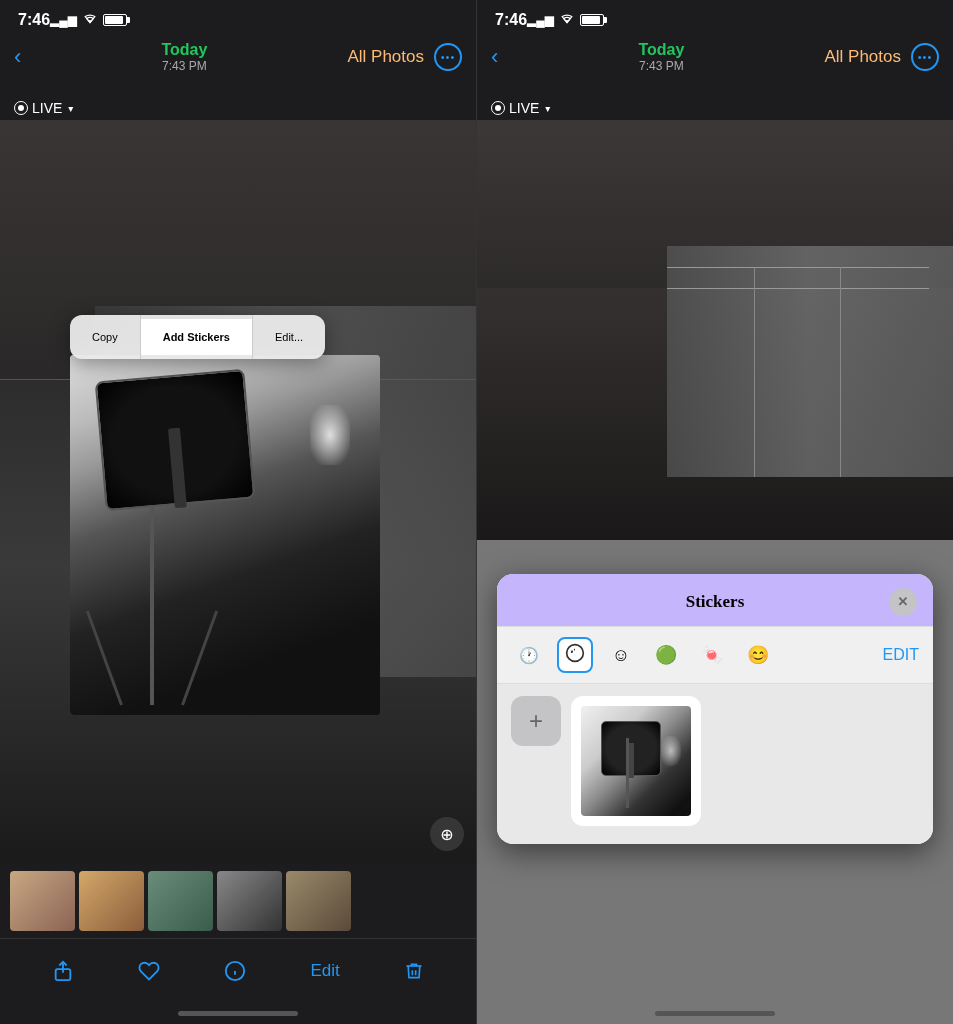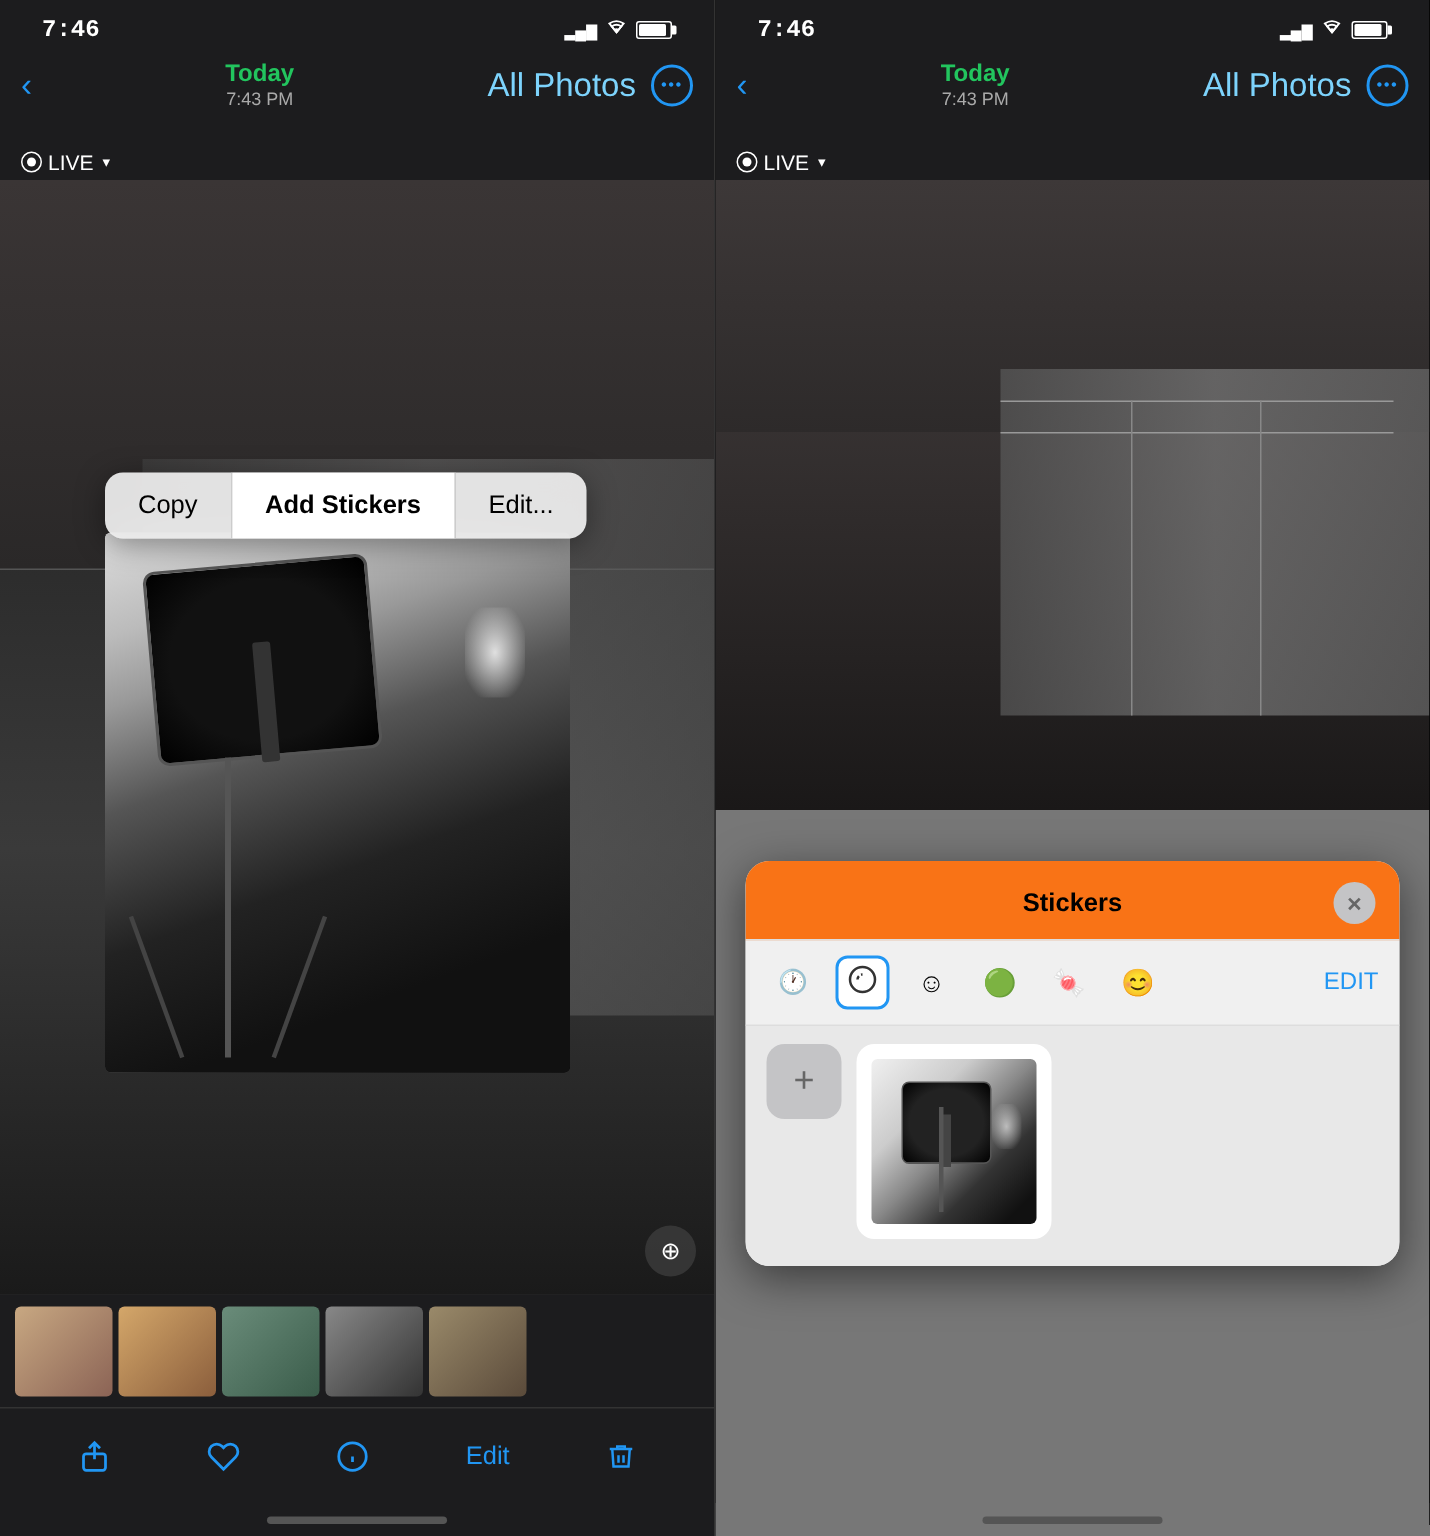--- a/index.html
+++ b/index.html
@@ -19,25 +19,23 @@
       background: #1c1c1e;
       display: flex;
       flex-direction: column;
       position: relative;
       overflow: hidden;
     }
 
     
     .status-bar {
       display: flex;
-      justify-content: space-between;
-      align-items: center;
-      padding: 6px 28px 2px;
+      align-items: center;
+      padding: 6px 18px 2px;
       height: 36px;
-      font-family: Liberation Mono, monospace;
     }
     .status-time {
       font-size: 16px;
       font-weight: 600;
       color: #fff;
     }
     .status-icons {
       display: flex;
       align-items: center;
       gap: 5px;
@@ -99,22 +97,22 @@
     .nav-subtitle {
       color: #aaa;
       font-size: 12px;
     }
     .nav-right {
       display: flex;
       align-items: center;
       gap: 10px;
     }
     .nav-all-photos {
-      color: #7dd3fc;
-      font-size: 22px;
+      color: #fdba74;
+      font-size: 17px;
     }
     .nav-more-btn {
       width: 28px;
       height: 28px;
       border: 2px solid #2196F3;
       border-radius: 50%;
       display: flex;
       align-items: center;
       justify-content: center;
       color: #2196F3;
@@ -191,21 +189,21 @@
       backdrop-filter: blur(10px);
       border-radius: 12px;
       display: flex;
       align-items: center;
       overflow: hidden;
       box-shadow: 0 4px 20px rgba(0,0,0,0.4);
       z-index: 10;
     }
     .popup-btn {
       padding: 12px 22px;
-      font-size: 17px;
+      font-size: 11px;
       color: #000;
       cursor: pointer;
       white-space: nowrap;
     }
     .popup-btn.active {
       background: #fff;
       font-weight: 700;
     }
     .popup-divider {
       width: 1px;
@@ -397,22 +395,23 @@
       border-radius: 16px;
       overflow: hidden;
       box-shadow: 0 8px 30px rgba(0,0,0,0.5);
       z-index: 20;
     }
     .sticker-header {
       display: flex;
       align-items: center;
       justify-content: space-between;
       padding: 14px 16px 10px;
-      background: #f97316;
+      background: #c4b5fd;
       border-bottom: 0.5px solid #ddd;
+      font-family: Liberation Serif, serif;
     }
     .sticker-title {
       font-size: 17px;
       font-weight: 700;
       color: #000;
       text-align: center;
       flex: 1;
     }
     .sticker-close {
       width: 28px;

